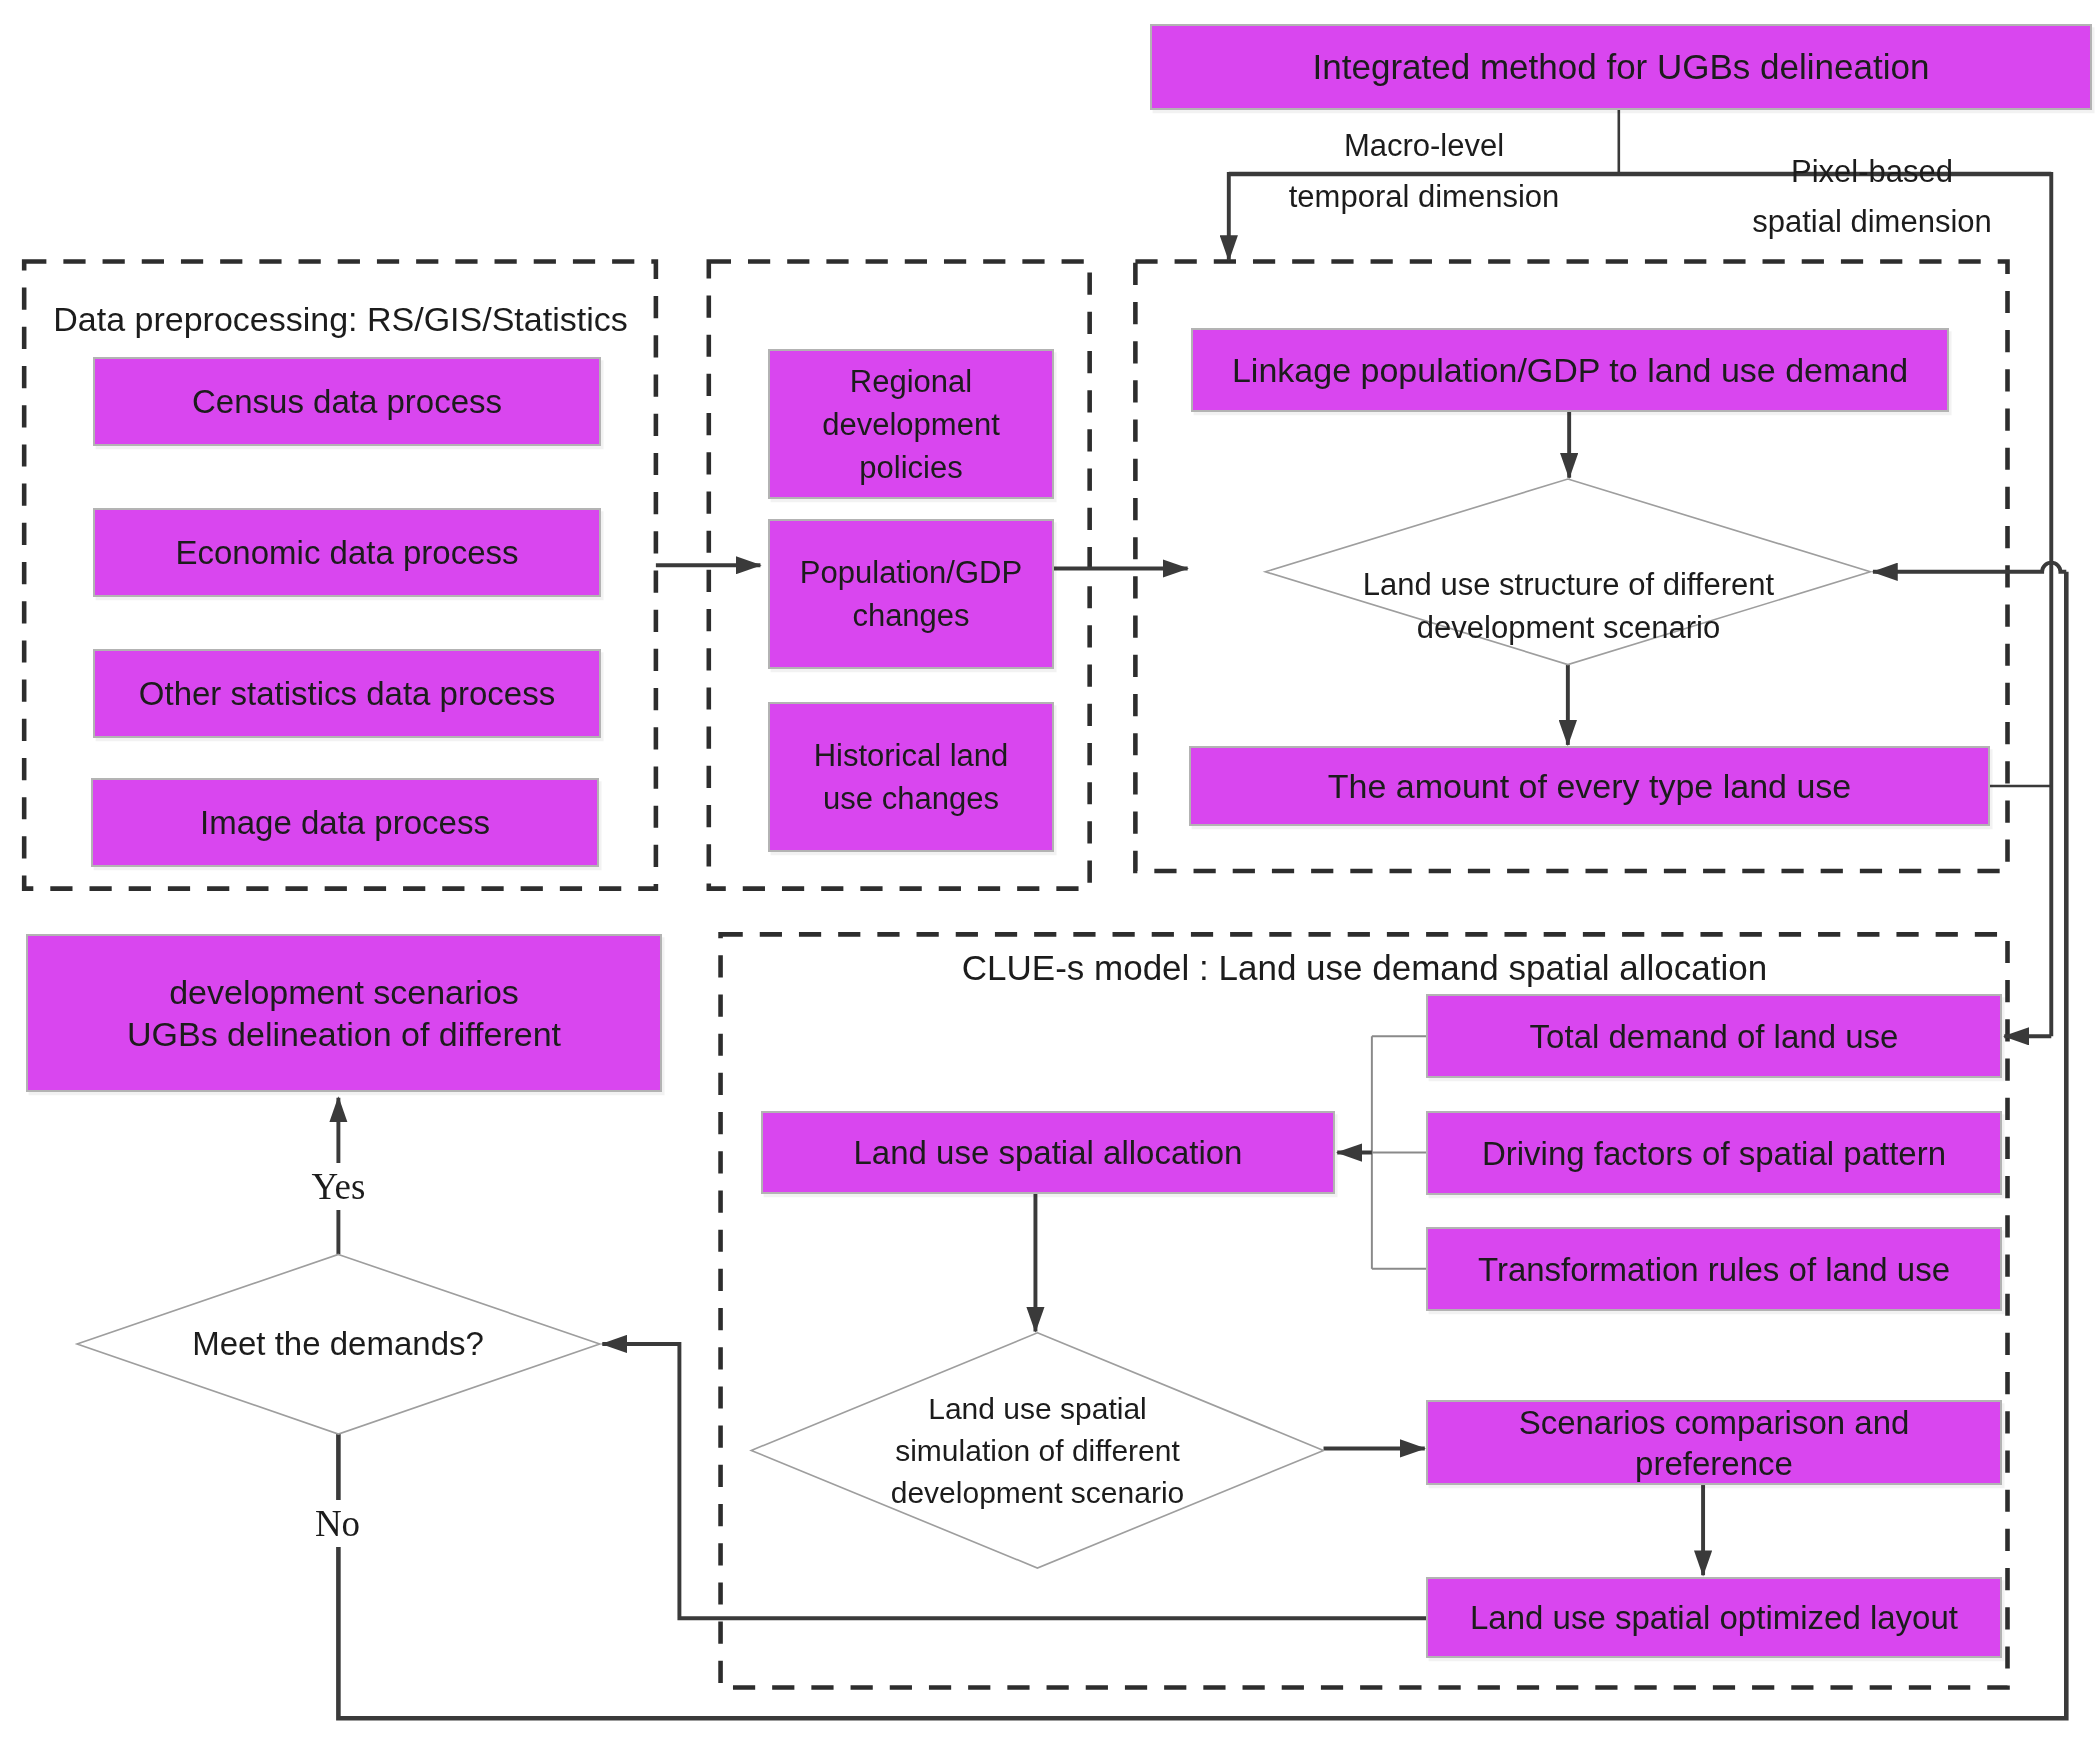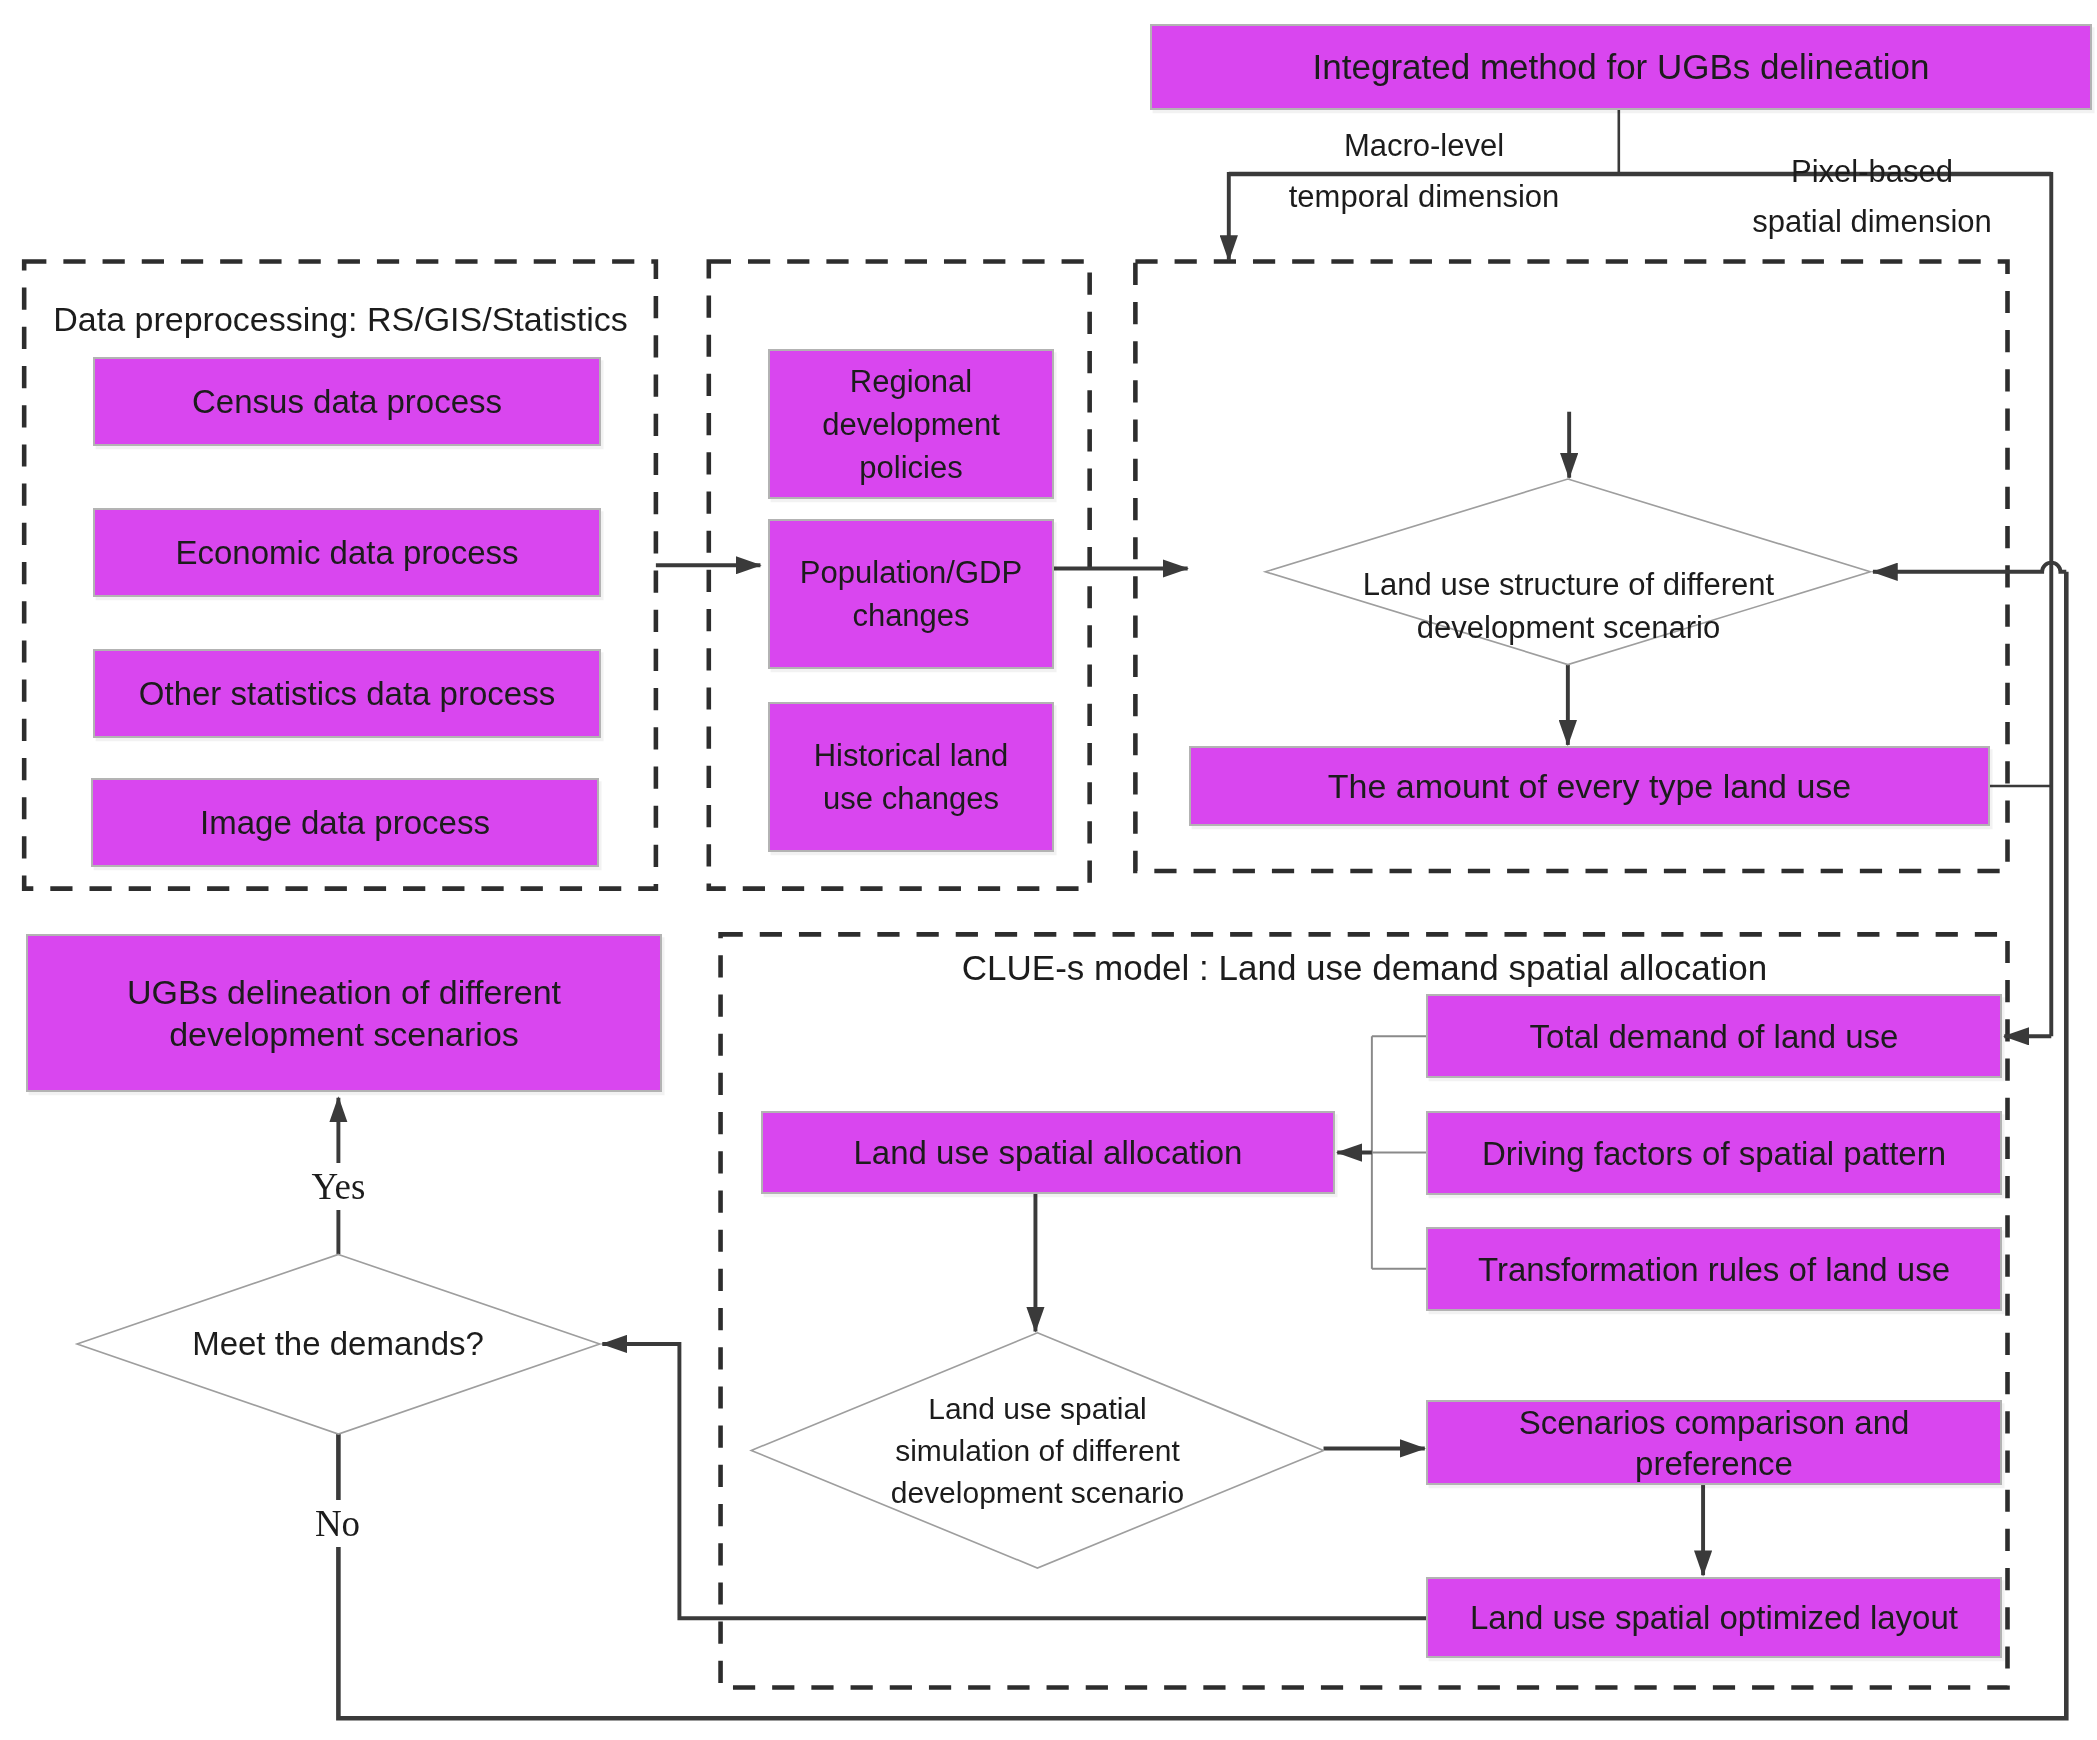--- a/index.html
+++ b/index.html
@@ -118,20 +118,21 @@
   <div class="box lh66" style="left:768px;top:485px;width:282px;height:146px;font-size:31px;">
     <div>Population/GDP</div>
     <div>changes</div>
   </div>
   <div class="box lh66" style="left:768px;top:668px;width:282px;height:146px;font-size:31px;">
     <div>Historical land</div>
     <div>use changes</div>
   </div>
 
 
+  <div class="box fs52" style="left:1191px;top:328px;width:754px;height:80px;">Linkage population/GDP to land use demand</div>
 
   <div class="dtext fs48 lh66" style="left:1307px;top:503px;width:523px;height:137px;">
     <div>Land use structure of different</div>
     <div>development scenario</div>
   </div>
 
   <div class="box fs52" style="left:1189px;top:746px;width:797px;height:76px;">The amount of every type land use</div>
 
   <div class="boxtitle" style="left:721px;top:944px;width:1287px;height:48px;">CLUE-s model : Land use demand spatial allocation</div>
 
@@ -148,22 +149,22 @@
   </div>
 
   <div class="box lh63" style="left:1426px;top:1400px;width:572px;height:81px;">
     <div>Scenarios comparison and</div>
     <div>preference</div>
   </div>
 
   <div class="box" style="left:1426px;top:1577px;width:572px;height:77px;">Land use spatial optimized layout</div>
 
   <div class="box fs52 lh65" style="left:26px;top:934px;width:632px;height:154px;">
+    <div>development scenarios</div>
     <div>UGBs delineation of different</div>
-    <div>development scenarios</div>
   </div>
 
   <div class="dtext fs50" style="left:142px;top:1321px;width:392px;height:46px;">Meet the demands?</div>
 
   <div class="serif-lbl" style="left:293px;top:1163px;width:91px;height:47px;">Yes</div>
   <div class="serif-lbl" style="left:292px;top:1500px;width:91px;height:47px;">No</div>
 
 </div>
 
 

